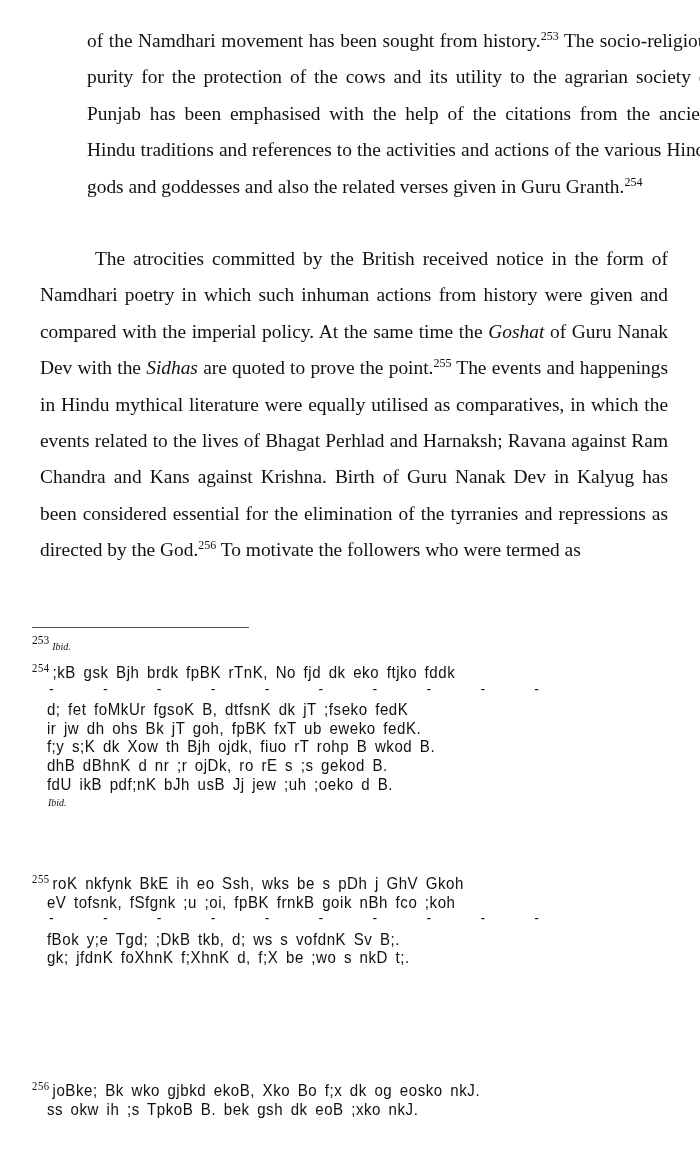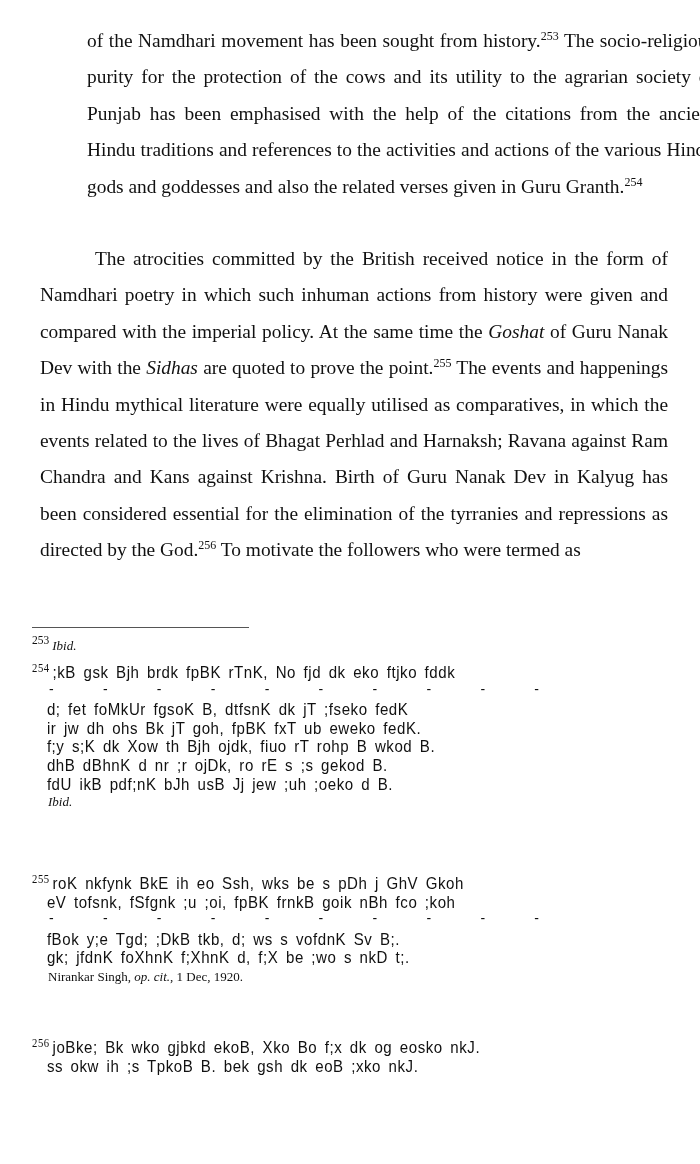--- a/index.html
+++ b/index.html
@@ -62,21 +62,21 @@
     }
     .fn-num {
       font-family: "Liberation Serif", "DejaVu Serif", serif;
       font-size: 11.5px;
       vertical-align: 6px;
       line-height: 0;
       margin-right: 3px;
     }
     .fn-serif {
       font-family: "Liberation Serif", "DejaVu Serif", serif;
-      font-size: 13px;
+      font-size: 10px;
       line-height: 19px;
     }
     .fn-garbled {
       font-family: "Liberation Sans", "DejaVu Sans", sans-serif;
       font-size: 16.2px;
       line-height: 18.6px;
       letter-spacing: 0.6px;
       word-spacing: 3px;
       transform: scaleX(0.93);
       transform-origin: left;
@@ -151,21 +151,20 @@
       <span>-</span>
       <span>-</span>
       <span>-</span>
       <span>-</span>
       <span>-</span>
       <span>-</span>
       <span>-</span>
     </div>
     <div class="fn-garbled fn-line indent">fBok y;e Tgd; ;DkB tkb, d; ws s vofdnK Sv B;.</div>
     <div class="fn-garbled fn-line indent">gk; jfdnK foXhnK f;XhnK d, f;X be ;wo s nkD t;.</div>
-    <div class="fn-line indent fn-serif"><span>Nirankar Singh, </span><em>op. cit.</em><span>, 1 Dec, 1920.</span></div>
   </div>
 
-  <div class="fn" style="top:1038px;">
+  <div class="fn" style="top:1081px;">
     <div class="fn-garbled fn-line"><span class="fn-num">256</span><span>joBke; Bk wko gjbkd ekoB, Xko Bo f;x dk og eosko nkJ.</span></div>
     <div class="fn-garbled fn-line indent">ss okw ih ;s TpkoB B. bek gsh dk eoB ;xko nkJ.</div>
   </div>
 
 </div>
 
 </body></html>

